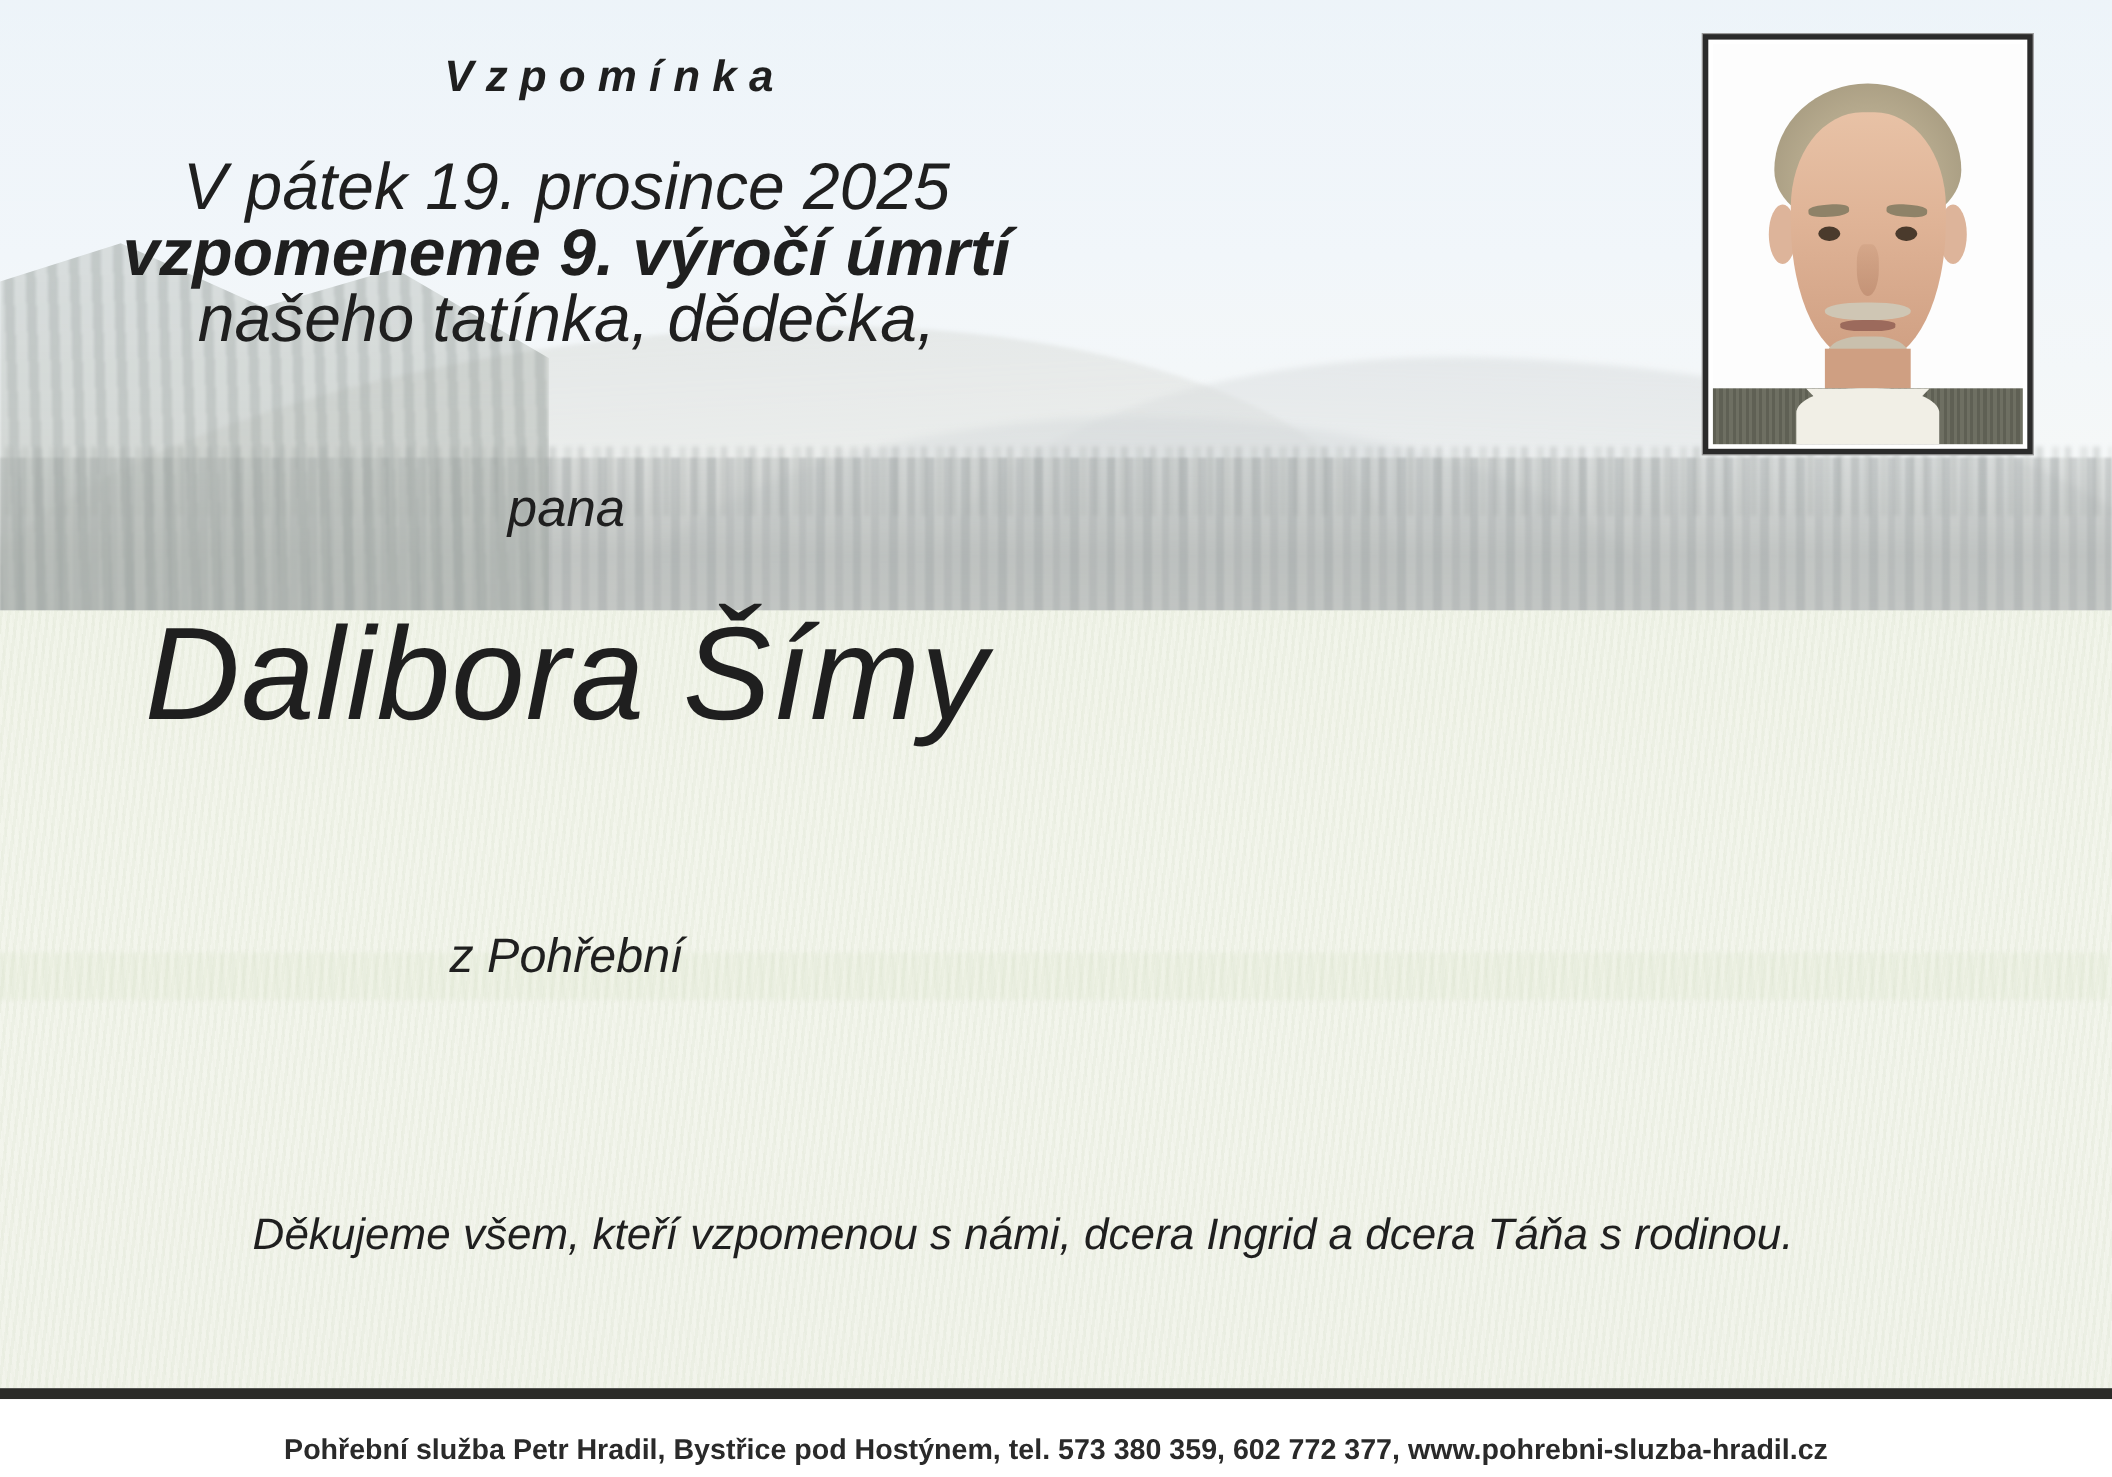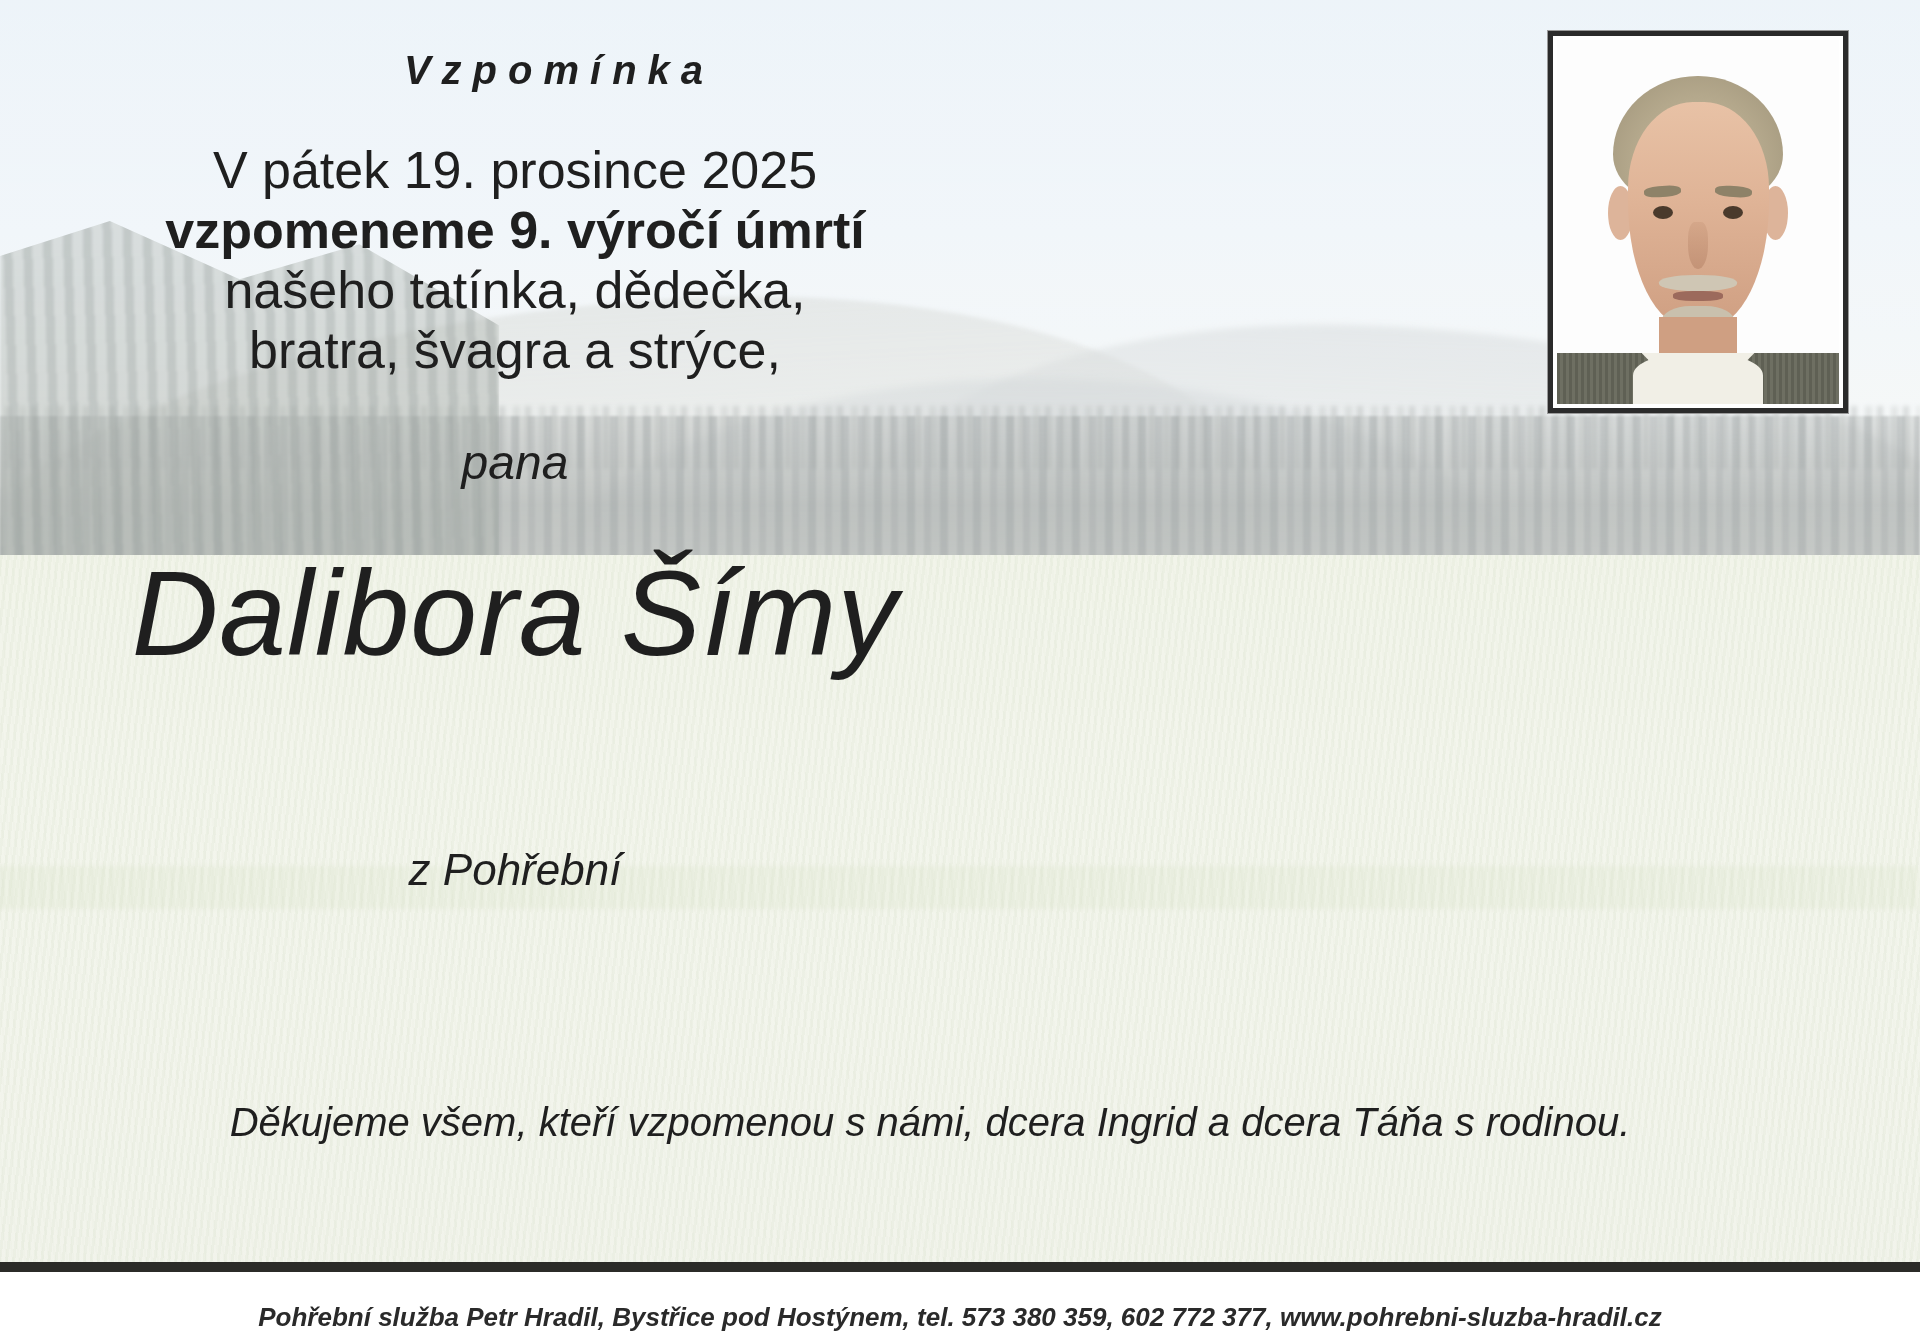--- a/index.html
+++ b/index.html
@@ -191,21 +191,21 @@
   }
   .t-title{
     position:absolute; left:0; top:48px; width:1030px;
     font-style:italic; font-weight:bold;
     font-size:40px; letter-spacing:11px;
     font-stretch:condensed;
     margin-left:44px;
   }
   .t-lines{
     position:absolute; left:0; top:140px; width:1030px;
-    font-size:52px; line-height:60px;
+    font-style:italic; font-size:60px; line-height:60px;
     font-stretch:condensed;
   }
   .t-lines .bold{ font-weight:bold; }
   .t-pana{
     position:absolute; left:0; top:412px; width:1030px;
     font-style:italic; font-size:48px;
     font-stretch:condensed;
     margin-top:23px;
   }
   .t-name{
@@ -230,21 +230,21 @@
     position:absolute; left:0; top:1262px;
     width:1920px; height:10px; background:#2b2b28;
   }
   #footer{
     position:absolute; left:0; top:1272px;
     width:1920px; height:71px;
     background:#ffffff;
     display:flex; align-items:center; justify-content:center;
   }
   #footer-text{
-    font-style:italic; font-weight:bold;
+    font-weight:bold;
     font-size:26px; color:#2a2a2a;
     font-stretch:condensed;
     padding-top:20px;
   }
 </style>
 </head>
 <body>
 
 <div id="card">
 
@@ -284,21 +284,20 @@
   </div>
 
   <div id="text-block">
 
     <div class="t-title">Vzpomínka</div>
 
     <div class="t-lines">
       <div>V pátek 19. prosince 2025</div>
       <div class="bold">vzpomeneme 9. výročí úmrtí</div>
       <div>našeho tatínka, dědečka,</div>
-      <div>bratra, švagra a strýce,</div>
     </div>
 
     <div class="t-pana">pana</div>
 
     <div class="t-name">Dalibora Šímy</div>
 
     <div class="t-place">z Pohřební</div>
 
     <div class="t-thanks">Děkujeme všem, kteří vzpomenou s námi, dcera Ingrid a dcera Táňa s rodinou.</div>
 

